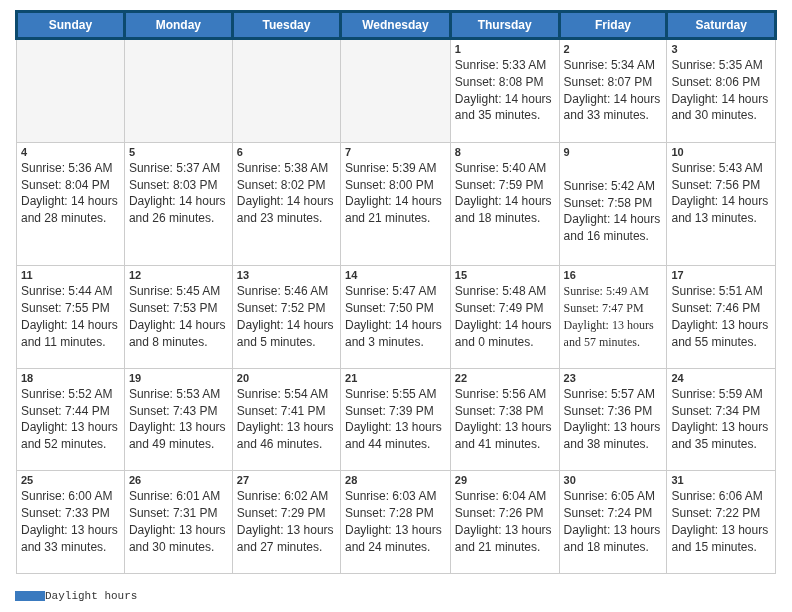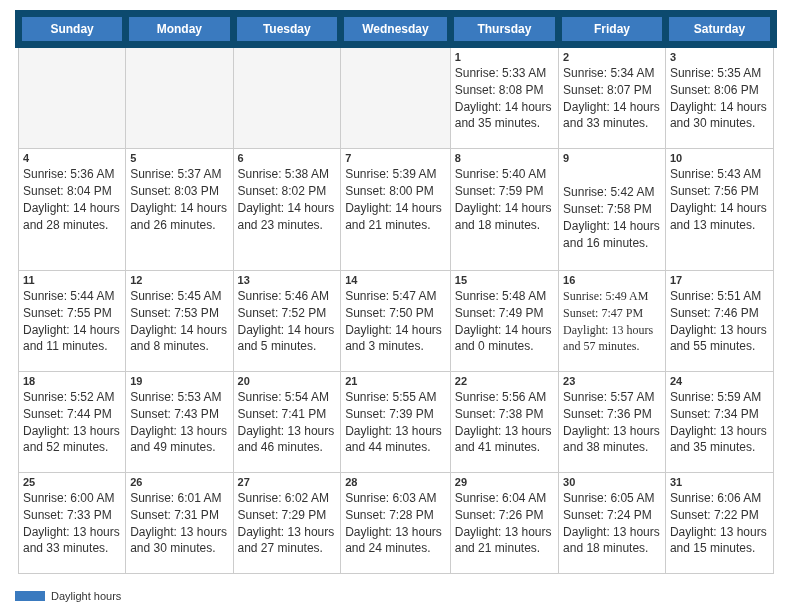--- a/index.html
+++ b/index.html
@@ -44,21 +44,21 @@
       width: 100%;
       border-collapse: collapse;
       flex: 1;
     }
     .calendar-table thead tr th {
       background-color: #3a7abf;
       color: #fff;
       font-size: 12px;
       font-weight: bold;
       padding: 5px 4px;
-      border: 7px solid #0c4a6e;
+      border: 3px solid #0c4a6e;
       text-align: center;
     }
     .calendar-table tbody tr td {
       border: 1px solid #ccc;
       vertical-align: top;
       padding: 3px 4px;
       font-size: 9.5px;
       color: #333;
       width: 113px;
       height: 80px;
@@ -73,24 +73,24 @@
       margin-bottom: 2px;
     }
     .day-info {
       font-size: 12px;
       line-height: 1.4;
       color: #333;
     }
     .footer {
       display: flex;
       align-items: center;
-      gap: 6px;
       margin-top: 16px;
       font-size: 11px;
       color: #333;
+      font-family: Liberation Mono, monospace;
     }
     .footer-bar {
       display: inline-block;
       width: 30px;
       height: 10px;
       background: #3a7abf;
     }
   </style>
 </head>
 <body>

